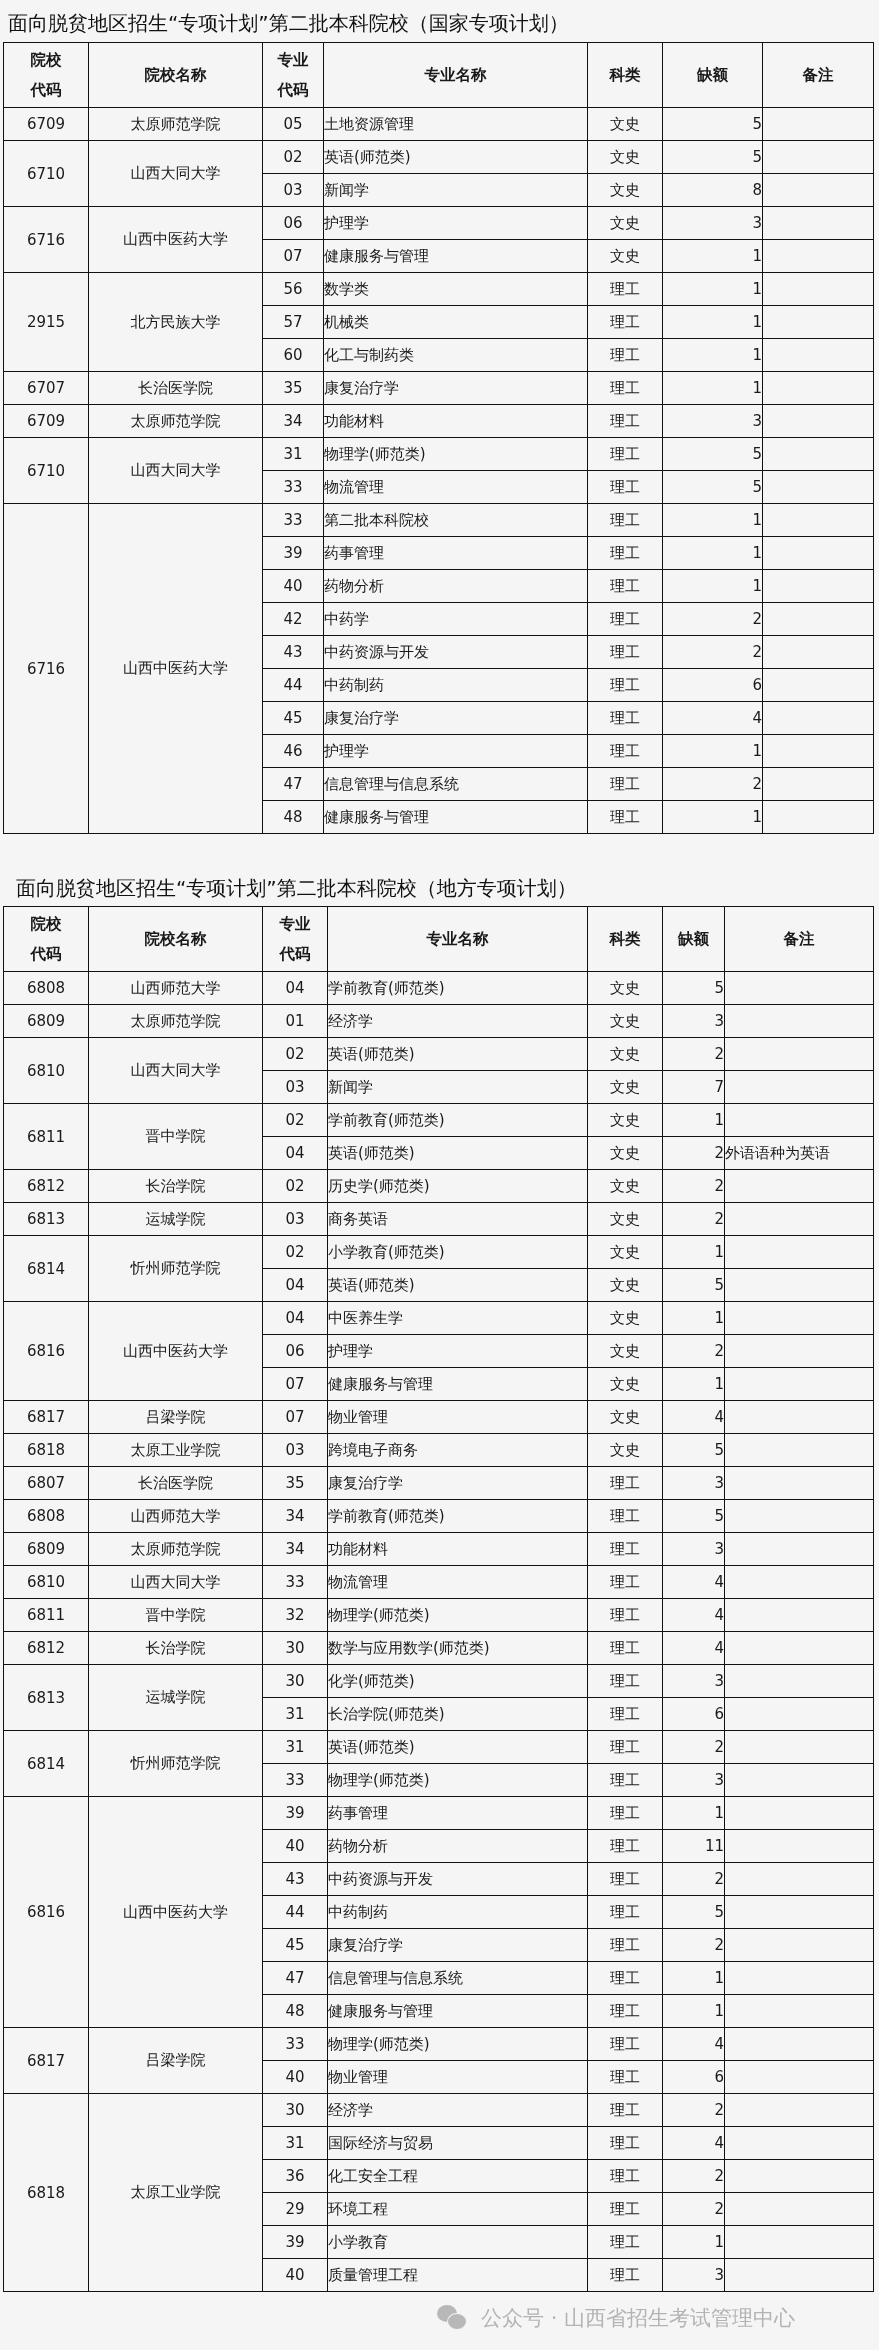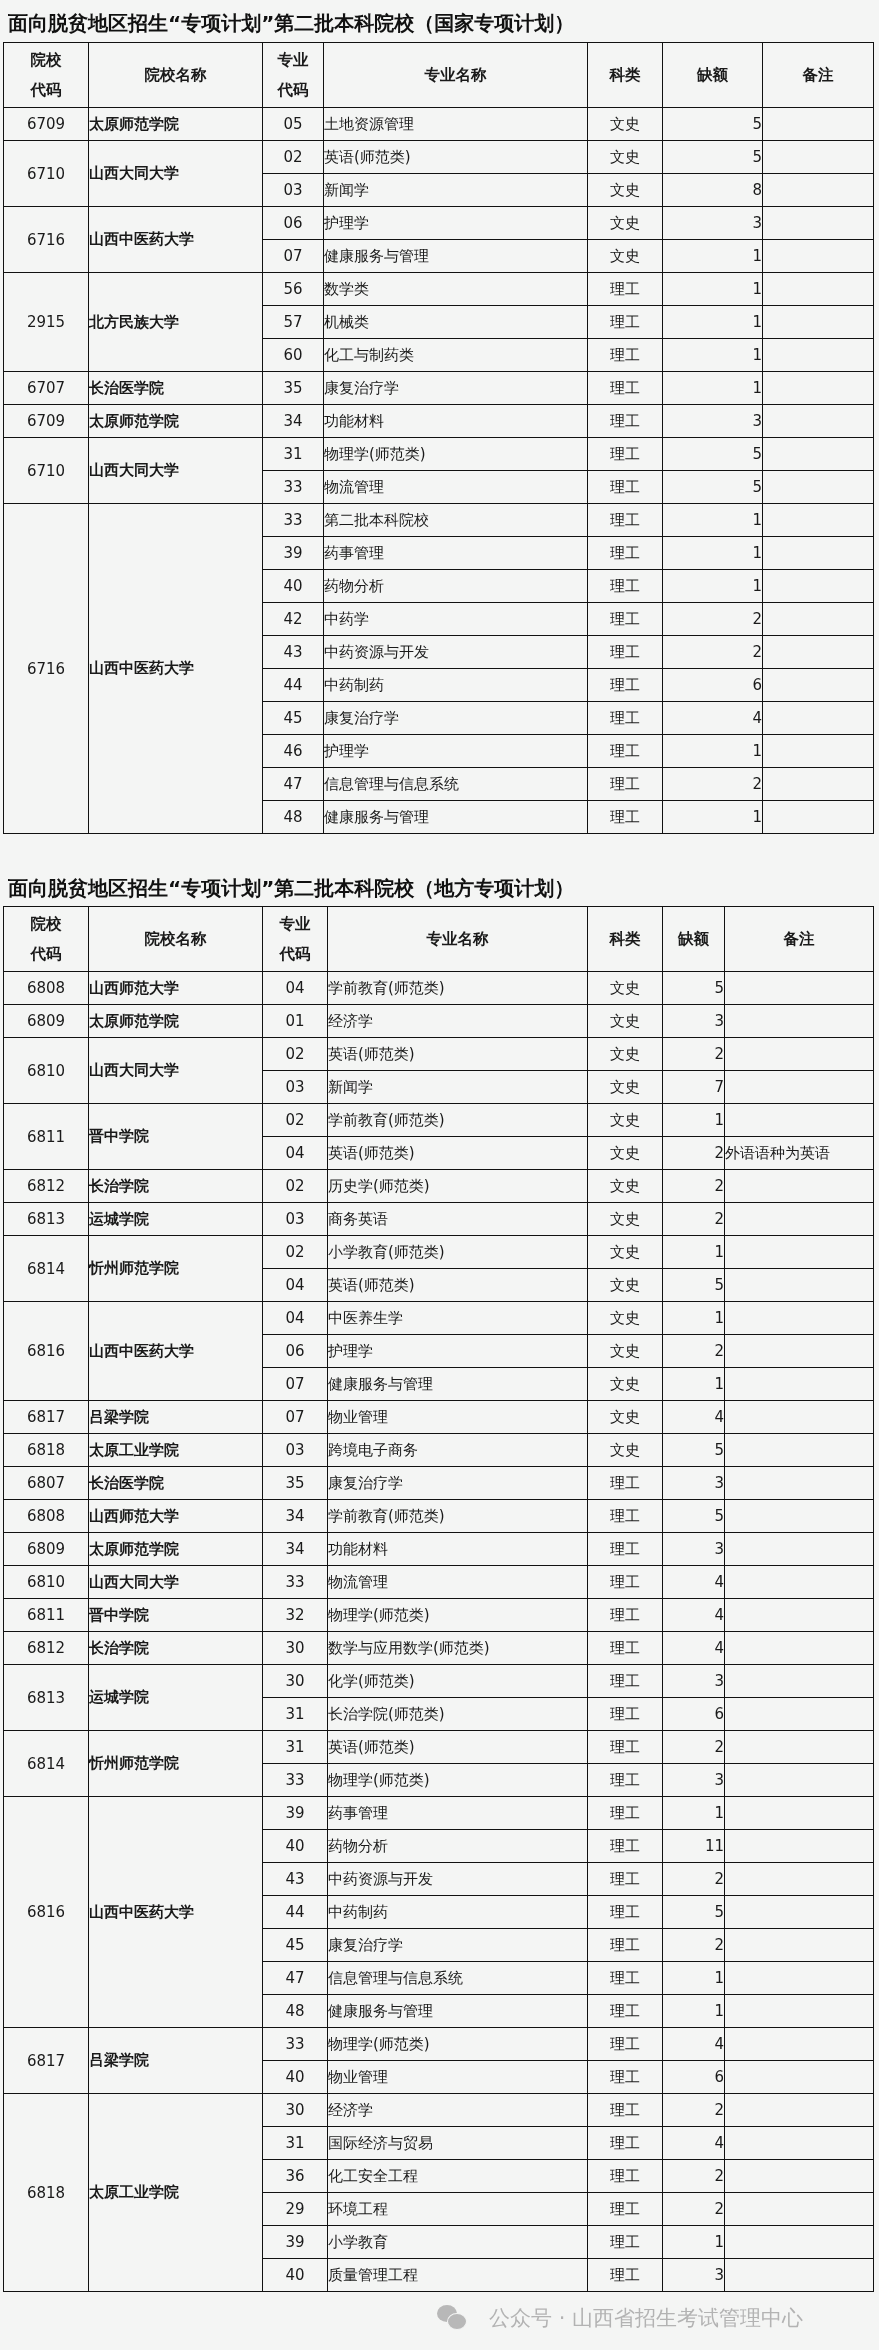--- a/index.html
+++ b/index.html
@@ -6,48 +6,48 @@
   body {
     width: 879px; height: 2350px;
     background: #f4f5f4;
     position: relative;
     font-family: "DejaVu Sans", "Liberation Sans", sans-serif;
     color: #1a1a1a;
     overflow: hidden;
   }
   .section-title {
     position: absolute; left: 8px;
-    font-size: 20px; font-weight: bold;
+    font-size: 20px; font-weight: normal;
     line-height: 26px; white-space: nowrap;
     color: #111;
   }
   table.grid {
     position: absolute; left: 3px;
     border-collapse: collapse;
     table-layout: fixed;
     font-size: 15px;
   }
   table.grid td, table.grid th {
     border: 1.5px solid #111;
     height: 33px; padding: 0; box-sizing: border-box;
     white-space: nowrap; overflow: hidden;
   }
   table.grid th {
     font-weight: bold; font-size: 15.5px;
     height: 65px; line-height: 30px; text-align: center;
     vertical-align: middle;
   }
   td.c { text-align: center; }
-  td.l { text-align: left; padding-left: 10px; font-weight: bold; }
+  td.l { text-align: center; padding-left: 10px; }
   td.r { text-align: right; padding-right: 8px; }
   td.n { text-align: left; padding-left: 6px; }
   .watermark {
     position: absolute; left: 437px; top: 2304px;
     font-size: 21px; color: #b3b3b3;
-    display: flex; align-items: center; gap: 22px;
+    display: flex; align-items: center; gap: 14px;
     white-space: nowrap;
   }
   .wm-icon { width: 30px; height: 26px; position: relative; }
   .wm-icon .b1 { position:absolute; left:0; top:0; width:20px; height:17px; border-radius:50%; background:#b8b8b8; }
   .wm-icon .b2 { position:absolute; left:10px; top:8px; width:18px; height:15px; border-radius:50%; background:#b8b8b8; border:1.5px solid #f4f5f4; }
 </style>
 </head>
 <body>
 
 <div class="section-title" style="top:10px;">面向脱贫地区招生“专项计划”第二批本科院校（国家专项计划）</div>
@@ -239,21 +239,21 @@
       <tr>
         <td class="c">48</td>
         <td class="n">健康服务与管理</td>
         <td class="c">理工</td>
         <td class="r">1</td>
         <td class="n"></td>
       </tr>
     </tbody>
 </table>
 
-<div class="section-title" style="top:875px;">面向脱贫地区招生“专项计划”第二批本科院校（地方专项计划）</div>
+<div class="section-title" style="top:875px;margin-left:8px;">面向脱贫地区招生“专项计划”第二批本科院校（地方专项计划）</div>
 <table class="grid" id="t2" style="top:906px; width:870px;">
   <colgroup>
       <col style="width:85px">
       <col style="width:174px">
       <col style="width:65px">
       <col style="width:260px">
       <col style="width:75px">
       <col style="width:62px">
       <col style="width:149px">
     </colgroup>

